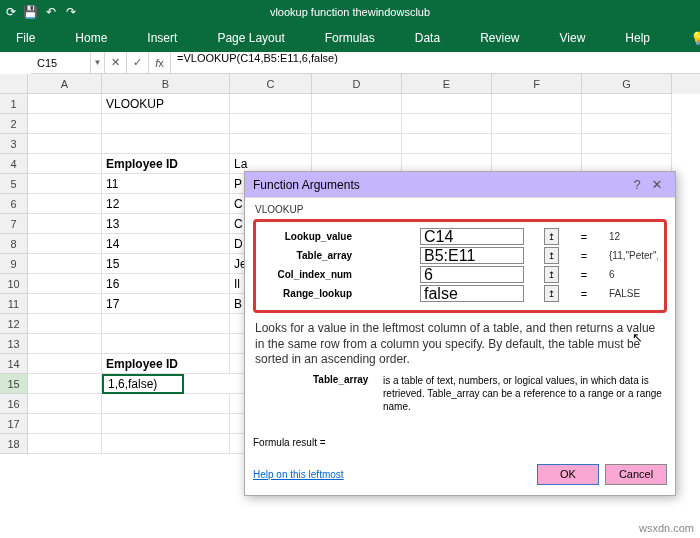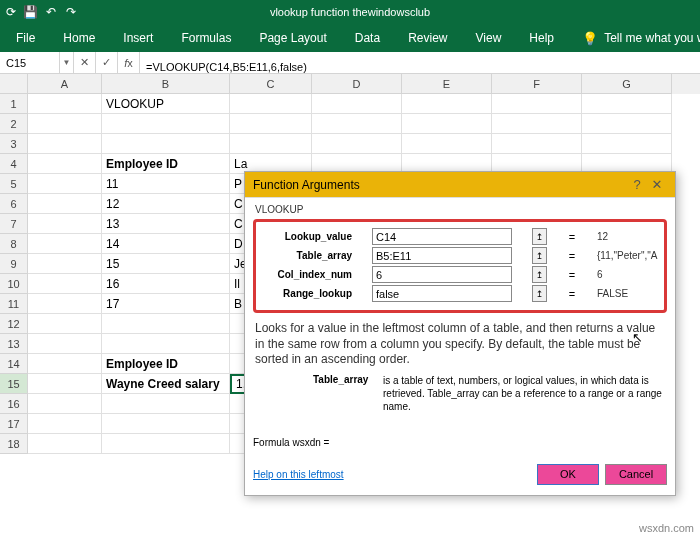--- a/index.html
+++ b/index.html
@@ -3,26 +3,26 @@
   <meta charset="utf-8">
   <style>
     * { margin: 0; padding: 0; box-sizing: border-box; font-family: "Segoe UI", Arial, sans-serif; }
     body { background: #fff; width: 700px; height: 538px; overflow: hidden; position: relative; }
     
     .title-bar { background: #0a6b3d; height: 24px; display: flex; align-items: center; color: #fff; font-size: 11px; padding: 0 4px; }
     .title-bar-left { display: flex; gap: 6px; align-items: center; }
     .qat-icon { width: 14px; height: 14px; display: inline-flex; align-items: center; justify-content: center; font-size: 12px; color: #fff; }
     .title-text { position: absolute; left: 50%; transform: translateX(-50%); white-space: nowrap; }
     
-    .ribbon-tabs { background: #0a6b3d; height: 28px; display: flex; align-items: center; padding: 0 0 0 4px; gap: 4px; }
+    .ribbon-tabs { background: #0a6b3d; height: 28px; display: flex; align-items: center; padding: 0 0 0 4px; gap: 16px; }
     .ribbon-tab { color: #fff; font-size: 12px; padding: 7px 12px; cursor: pointer; white-space: nowrap; }
     .tell-me { display: flex; align-items: center; gap: 6px; }
     .lightbulb { font-size: 13px; }
     
-    .namebox-row { height: 22px; border-bottom: 1px solid #d4d4d4; display: flex; align-items: flex-end; font-size: 11px; }
+    .namebox-row { height: 22px; border-bottom: 1px solid #d4d4d4; display: flex; align-items: flex-start; font-size: 11px; margin-left: 31px; }
     .namebox { width: 60px; border-right: 1px solid #d4d4d4; padding: 0 6px; height: 100%; display: flex; align-items: center; }
     .nb-dd { width: 14px; border-right: 1px solid #d4d4d4; height: 100%; display: flex; align-items: center; justify-content: center; font-size: 8px; color: #666; }
     .fx-btns { display: flex; height: 100%; }
     .fx-btn { width: 22px; border-right: 1px solid #d4d4d4; display: flex; align-items: center; justify-content: center; font-size: 11px; color: #555; }
     .formula-input { flex: 1; padding: 0 6px; font-size: 11px; }
     
     .sheet { position: relative; }
     .col-headers { display: flex; height: 20px; background: #f0f0f0; }
     .corner { width: 28px; border-right: 1px solid #d4d4d4; border-bottom: 1px solid #d4d4d4; background: #f0f0f0; }
     .col-h { border-right: 1px solid #d4d4d4; border-bottom: 1px solid #d4d4d4; display: flex; align-items: center; justify-content: center; font-size: 11px; color: #444; }
@@ -30,45 +30,45 @@
     .grid { position: relative; }
     .row { display: flex; height: 20px; }
     .row-h { width: 28px; border-right: 1px solid #d4d4d4; border-bottom: 1px solid #d4d4d4; background: #f0f0f0; display: flex; align-items: center; justify-content: center; font-size: 11px; color: #444; }
     .row-h.sel { background: #d4e8d4; }
     .cell { border-right: 1px solid #e0e0e0; border-bottom: 1px solid #e0e0e0; padding: 0 4px; font-size: 12px; display: flex; align-items: center; overflow: visible; white-space: nowrap; }
     .cell.bold { font-weight: 600; }
     .cell.right { justify-content: flex-end; }
     .cell.selected { border: 2px solid #0a6b3d; }
     
     .dialog { position: absolute; left: 244px; top: 171px; width: 432px; background: #fff; border: 1px solid #aaa; box-shadow: 2px 2px 10px rgba(0,0,0,0.3); font-size: 11px; }
-    .dlg-title { height: 26px; display: flex; align-items: center; padding: 8px 8px; border-bottom: 1px solid #ddd; background: #eab308; }
+    .dlg-title { height: 26px; display: flex; align-items: center; padding: 8px 8px; border-bottom: 1px solid #ddd; background: #c4b5fd; }
     .dlg-title-text { flex: 1; font-size: 12px; }
     .dlg-help { width: 20px; text-align: center; font-size: 13px; color: #555; }
     .dlg-close { width: 20px; text-align: center; font-size: 13px; color: #555; }
     
     .dlg-body { padding: 4px 8px 8px 8px; }
     .fn-name { font-size: 10px; color: #333; margin: 2px 0 4px 2px; }
     .args-box { border: 3px solid #d93838; border-radius: 4px; padding: 4px 6px 6px 6px; }
     .arg-row { display: flex; align-items: center; margin: 2px 0; gap: 20px; }
     .arg-label { width: 90px; text-align: right; font-size: 10px; font-weight: 600; }
-    .arg-input { width: 140px; height: 17px; border: 1px solid #888; font-size: 11px; padding: 0 3px; }
+    .arg-input { width: 104px; height: 17px; border: 1px solid #888; font-size: 16px; padding: 0 3px; margin-left: 48px; }
     .arg-btn { width: 15px; height: 17px; border: 1px solid #888; background: #f0f0f0; font-size: 9px; display: flex; align-items: center; justify-content: center; }
     .arg-eq { width: 10px; text-align: center; }
     .arg-result { font-size: 10px; color: #333; white-space: nowrap; overflow: hidden; flex: 1; }
     
     .desc { font-size: 12px; color: #333; margin: 8px 2px 6px 2px; line-height: 1.3; }
     .arg-desc { font-size: 10px; margin: 4px 2px 10px 60px; display: flex; }
     .arg-desc-label { font-weight: 600; width: 70px; }
     .arg-desc-text { flex: 1; line-height: 1.3; }
     .cursor-arrow { position: absolute; right: 32px; top: 158px; font-size: 13px; color: #000; }
     
     .dlg-footer { display: flex; align-items: center; padding: 6px 8px 10px 8px; gap: 6px; }
     .fr-label { font-size: 10px; }
     .help-link { color: #0066cc; text-decoration: underline; font-size: 10px; margin-right: auto; }
-    .dlg-btn { width: 62px; height: 21px; border: 1px solid #888; background: #ec4899; font-size: 11px; }
+    .dlg-btn { width: 62px; height: 21px; border: 1px solid #888; background: #f9a8d4; font-size: 11px; }
     .dlg-btn.primary { border: 1px solid #3874c4; }
 
     .watermark { position: absolute; right: 6px; bottom: 4px; font-size: 11px; color: #888; }
     
     .colA { width: 74px; } .colB { width: 128px; } .colC { width: 82px; }
     .colD { width: 90px; } .colE { width: 90px; } .colF { width: 90px; }
     .colG { width: 90px; }
   </style>
 </head>
 <body>
@@ -80,22 +80,22 @@
     <span class="qat-icon">↶</span>
     <span class="qat-icon">↷</span>
   </div>
   <div class="title-text">vlookup function thewindowsclub</div>
 </div>
 
 <div class="ribbon-tabs">
   <div class="ribbon-tab">File</div>
   <div class="ribbon-tab">Home</div>
   <div class="ribbon-tab">Insert</div>
+  <div class="ribbon-tab">Page Layout</div>
   <div class="ribbon-tab">Formulas</div>
-  <div class="ribbon-tab">Page Layout</div>
   <div class="ribbon-tab">Data</div>
   <div class="ribbon-tab">Review</div>
   <div class="ribbon-tab">View</div>
   <div class="ribbon-tab">Help</div>
   <div class="ribbon-tab tell-me">
     <span class="lightbulb">💡</span>
     <span>Tell me what you want to</span>
   </div>
 </div>
 
@@ -258,21 +258,20 @@
         <div class="cell colB bold">Employee ID</div>
         <div class="cell colC right">12</div>
         <div class="cell colD"></div>
         <div class="cell colE"></div>
         <div class="cell colF"></div>
         <div class="cell colG"></div>
       </div>
       <div class="row">
         <div class="row-h sel">15</div>
         <div class="cell colA"></div>
-        <div class="cell colB bold bold">Wayne Creed salary</div>
         <div class="cell colC selected">1,6,false)</div>
         <div class="cell colD"></div>
         <div class="cell colE"></div>
         <div class="cell colF"></div>
         <div class="cell colG"></div>
       </div>
       <div class="row">
         <div class="row-h">16</div>
         <div class="cell colA"></div>
         <div class="cell colB"></div>
@@ -344,21 +343,21 @@
         </div>
       </div>
     <div class="desc">Looks for a value in the leftmost column of a table, and then returns a value in the same row from a column you specify. By default, the table must be sorted in an ascending order.</div>
     <div class="arg-desc">
       <div class="arg-desc-label">Table_array</div>
       <div class="arg-desc-text">is a table of text, numbers, or logical values, in which data is retrieved. Table_array can be a reference to a range or a range name.</div>
     </div>
     <span class="cursor-arrow">↖</span>
   </div>
   <div class="dlg-footer">
-    <span class="fr-label">Formula wsxdn =</span>
+    <span class="fr-label">Formula result =</span>
   </div>
   <div class="dlg-footer">
     <a class="help-link">Help on this leftmost</a>
     <button class="dlg-btn primary">OK</button>
     <button class="dlg-btn">Cancel</button>
   </div>
 </div>
 
 <div class="watermark">wsxdn.com</div>
 

